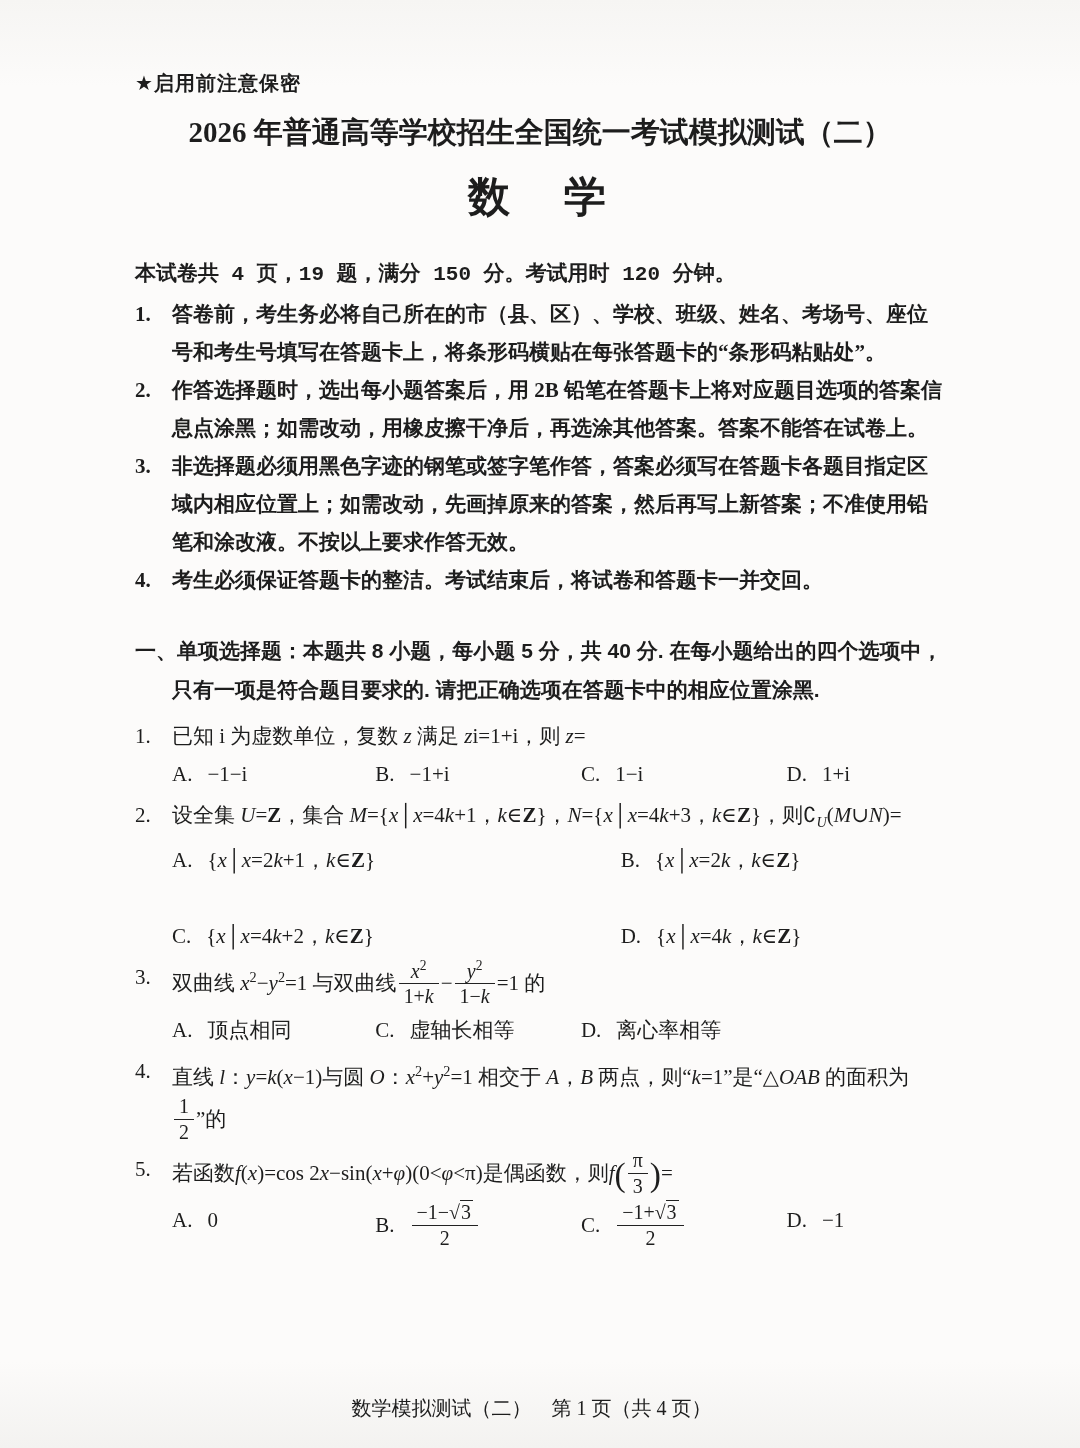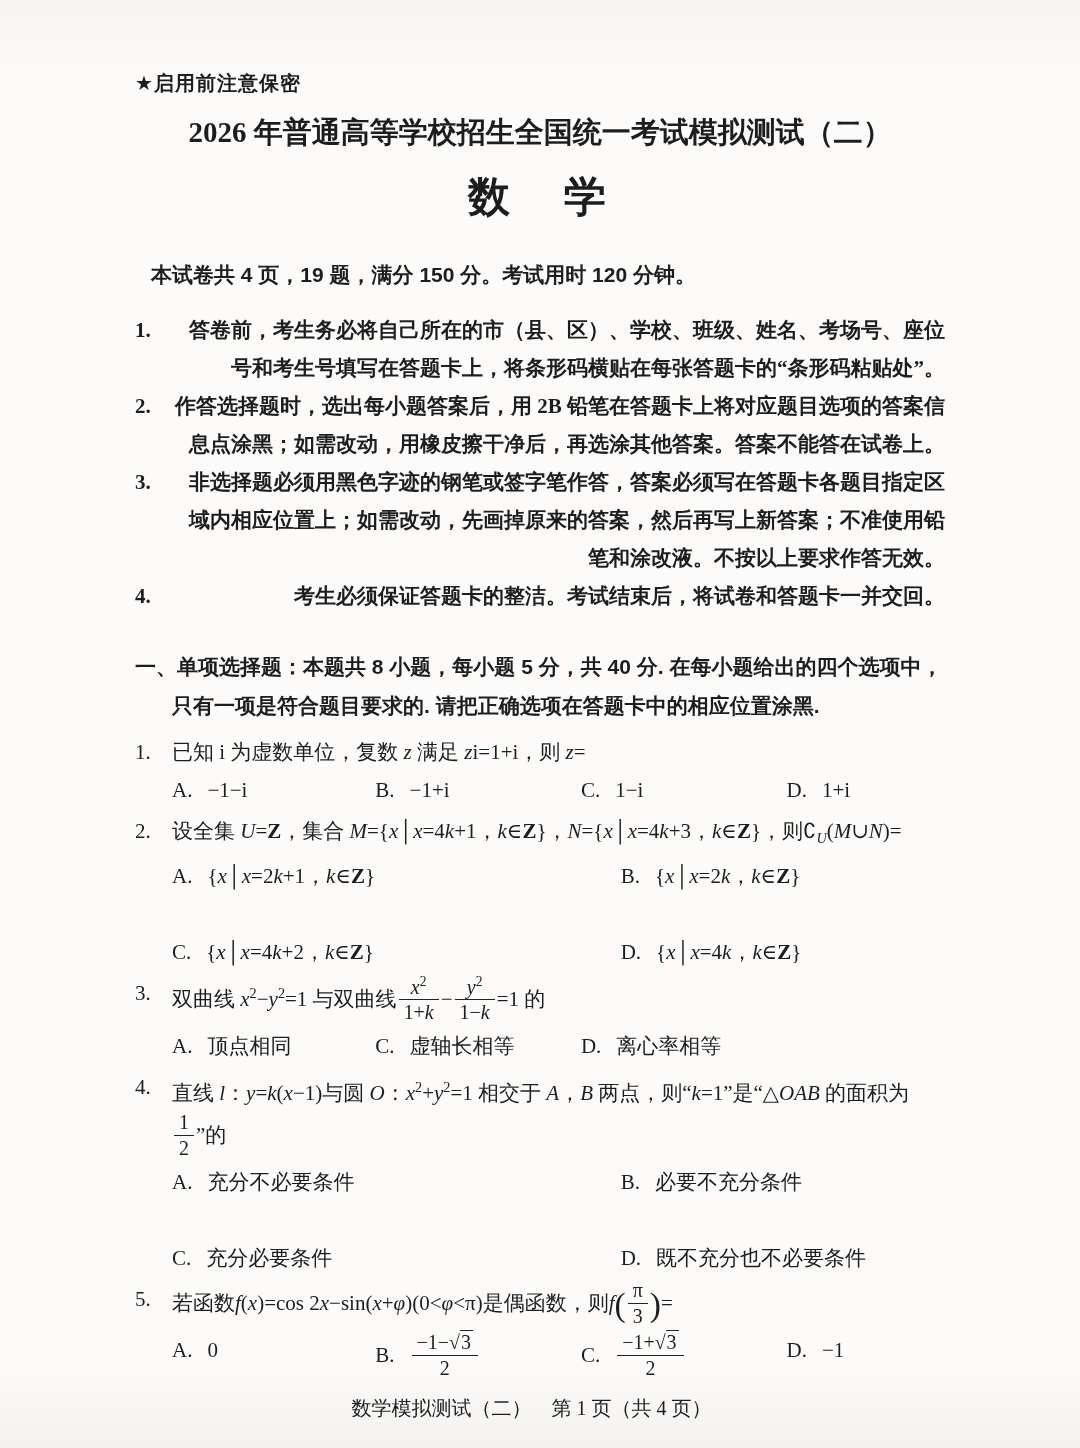--- a/index.html
+++ b/index.html
@@ -8,27 +8,27 @@
     padding:70px 135px 0 135px;
     background:linear-gradient(180deg,#f6f5f3 0%,#fcfbfa 6%,#fcfbfa 94%,#f3f2f0 100%);
     color:#1d1d1d;
     font-family:"Liberation Serif","DejaVu Serif",serif;
     font-size:21px;
   }
   .hei{font-family:"Liberation Sans","DejaVu Sans",sans-serif;font-weight:700;}
   .security{font-size:20px;margin-bottom:16px;letter-spacing:1px;}
   .title{font-size:29px;font-weight:700;text-align:center;margin:16px 0 8px 0;}
   .subject{font-size:42px;font-weight:700;text-align:center;margin:16px 0 30px 0;letter-spacing:6px;}
-  .paper-info{line-height:40px;margin:16px;font-weight:700;}
+  .paper-info{line-height:40px;margin:0;font-weight:700;font-family:Liberation Mono, monospace;}
   .notes{display:flex;line-height:38px;}
   .notes-label{width:94px;flex:0 0 auto;font-weight:700;}
   .notes-list{flex:1;}
   .note-item{display:flex;font-weight:700;}
   .note-num{width:37px;flex:0 0 auto;}
-  .note-text{flex:1;text-align:right;}
+  .note-text{flex:1;}
   .section-heading{margin-top:32px;padding-left:37px;text-indent:-37px;line-height:39px;font-weight:700;}
   .questions{margin-top:8px;}
   .question{margin-bottom:3px;}
   .q-row{display:flex;line-height:38px;margin-top:2px;}
   .q-num{width:37px;flex:0 0 auto;}
   .q-stem{flex:1;}
   .opts{display:grid;margin-left:37px;line-height:37px;margin-top:1px;}
   .cols-4{grid-template-columns:26.3% 26.6% 26.6% auto;}
   .cols-2{grid-template-columns:53% 47%;gap:39px;}
   .opt{white-space:nowrap;}
@@ -105,26 +105,20 @@
           <div class="opt"><span class="opt-label">A.</span><span class="opt-body">顶点相同</span></div>
           <div class="opt"><span class="opt-label">C.</span><span class="opt-body">虚轴长相等</span></div>
           <div class="opt"><span class="opt-label">D.</span><span class="opt-body">离心率相等</span></div>
         </div>
       </div>
       <div class="question">
         <div class="q-row">
           <span class="q-num">4.</span>
           <div class="q-stem">直线 <i>l</i>：<i>y</i>=<i>k</i>(<i>x</i>−1)与圆 <i>O</i>：<i>x</i><sup>2</sup>+<i>y</i><sup>2</sup>=1 相交于 <i>A</i>，<i>B</i> 两点，则“<i>k</i>=1”是“△<i>OAB</i> 的面积为<br><span class="frac"><span class="num">1</span><span class="den">2</span></span>”的</div>
         </div>
-        <div class="opts cols-2">
-          <div class="opt"><span class="opt-label">A.</span><span class="opt-body">充分不必要条件</span></div>
-          <div class="opt"><span class="opt-label">B.</span><span class="opt-body">必要不充分条件</span></div>
-          <div class="opt"><span class="opt-label">C.</span><span class="opt-body">充分必要条件</span></div>
-          <div class="opt"><span class="opt-label">D.</span><span class="opt-body">既不充分也不必要条件</span></div>
-        </div>
       </div>
       <div class="question">
         <div class="q-row">
           <span class="q-num">5.</span>
           <div class="q-stem">若函数<i>f</i>(<i>x</i>)=cos 2<i>x</i>−sin(<i>x</i>+<i>φ</i>)(0&lt;<i>φ</i>&lt;π)是偶函数，则<i>f</i><span class="bp">(</span><span class="frac"><span class="num">π</span><span class="den">3</span></span><span class="bp">)</span>=</div>
         </div>
         <div class="opts cols-4">
           <div class="opt"><span class="opt-label">A.</span><span class="opt-body">0</span></div>
           <div class="opt"><span class="opt-label">B.</span><span class="opt-body"><span class="frac"><span class="num">−1−<span class="sqrt">√<span class="rad">3</span></span></span><span class="den">2</span></span></span></div>
           <div class="opt"><span class="opt-label">C.</span><span class="opt-body"><span class="frac"><span class="num">−1+<span class="sqrt">√<span class="rad">3</span></span></span><span class="den">2</span></span></span></div>

